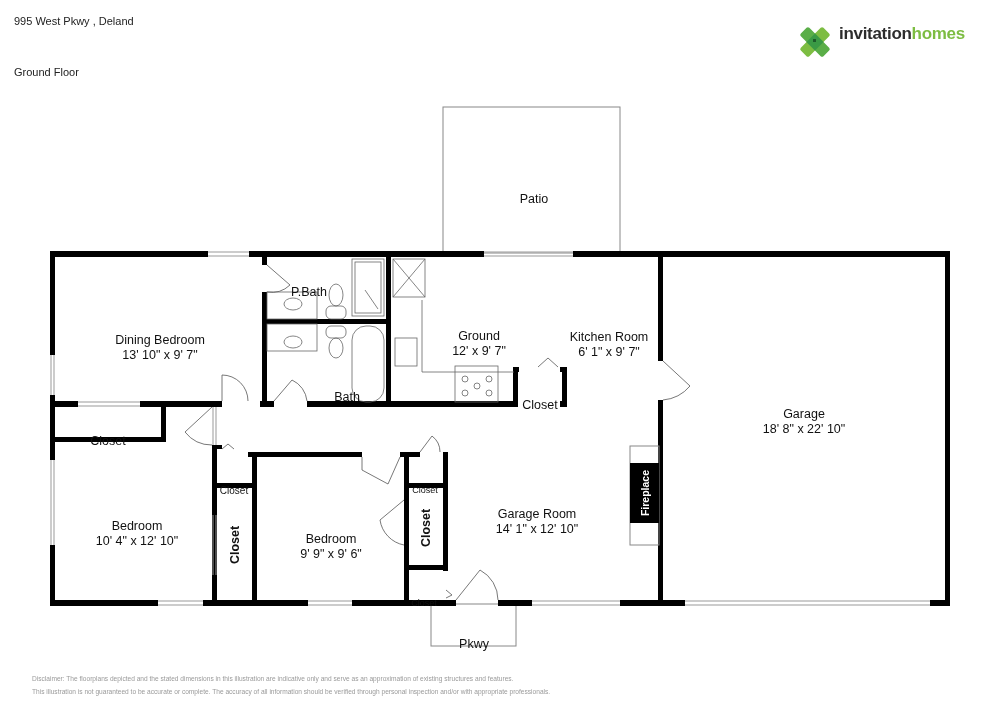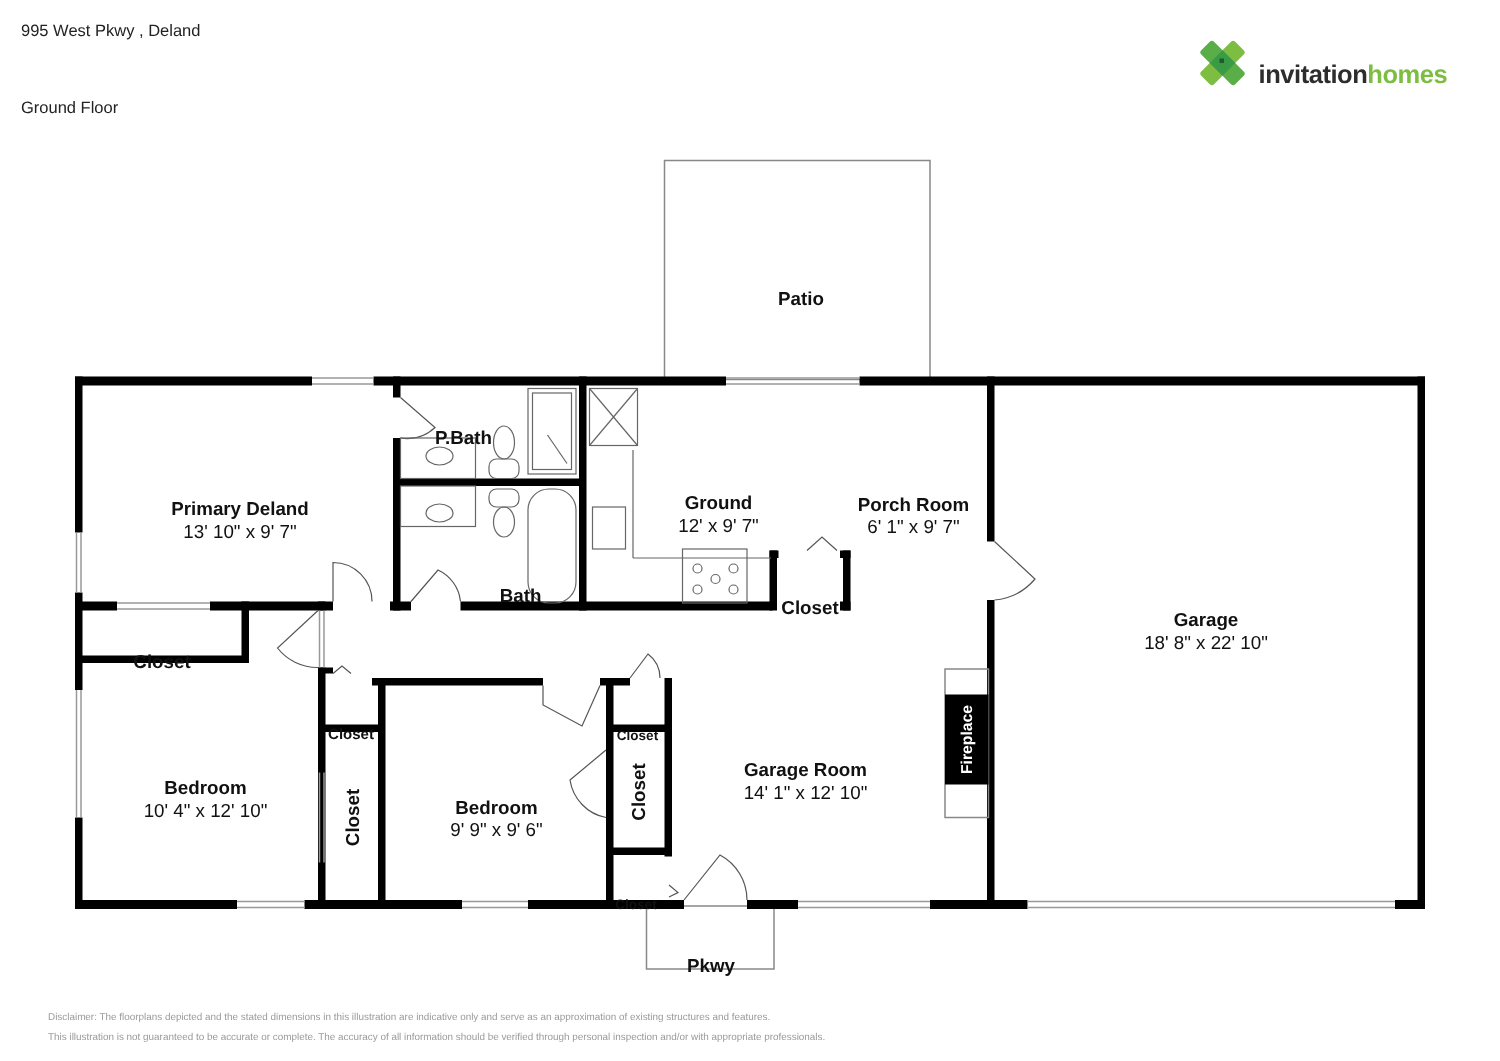--- a/index.html
+++ b/index.html
@@ -1,29 +1,29 @@
 <!DOCTYPE html>
 <html><head>
 <meta charset="utf-8">
 <style>
   html, body { margin: 0; padding: 0; background: #ffffff; }
   body { width: 1000px; height: 707px; position: relative; overflow: hidden; font-family: "Liberation Sans", sans-serif; color: #111; }
   .hdr { position: absolute; left: 14px; font-size: 11px; color: #222; }
   .hdr.addr { top: 15px; }
   .hdr.floor { top: 33px; margin-top: 33px; }
-  .logo { position: absolute; left: 797px; top: 24px; display: flex; align-items: flex-end; }
+  .logo { position: absolute; left: 797px; top: 24px; display: flex; align-items: flex-start; }
   .logo-text { font-size: 17px; font-weight: bold; margin-left: 6px; letter-spacing: -0.3px; }
   .logo-text .a { color: #2d2d2d; }
   .logo-text .b { color: #7dbd42; }
   .disclaimer { position: absolute; left: 32px; font-size: 6.6px; color: #9a9a9a; }
   .disclaimer.l1 { top: 675px; }
   .disclaimer.l2 { top: 688px; }
   svg.plan { position: absolute; left: 0; top: 0; }
   .lbl { position: absolute; text-align: center; transform: translate(-50%, -50%); white-space: nowrap; line-height: 1.2; }
-  .lbl .n { font-weight: bold; font-size: 12.5px; display: block; margin-top: 37px; }
+  .lbl .n { font-weight: normal; font-size: 12.5px; display: block; margin-top: 37px; }
   .lbl .d { font-size: 12.5px; display: block; }
   .lbl.small .n { font-size: 10px; }
   .vert { position: absolute; transform: translate(-50%, -50%) rotate(-90deg); font-weight: bold; white-space: nowrap; }
   .fp { position: absolute; transform: translate(-50%, -50%) rotate(-90deg); color: #fff; font-weight: bold; font-size: 10.5px; white-space: nowrap; }
 </style>
 </head>
 <body>
 
 <div class="hdr addr">995 West Pkwy , Deland</div>
 <div class="hdr floor">Ground Floor</div>
@@ -171,38 +171,38 @@
 
   <rect x="630" y="446" width="29" height="99" fill="none" stroke="#888" stroke-width="1"></rect>
   <rect x="630" y="463" width="29" height="60" fill="#000"></rect>
 </svg>
 
 <div class="lbl" style="left:534px;top:181px;">
     <span class="n">Patio</span>
   </div>
 
 <div class="lbl" style="left:160px;top:329px;">
-  <span class="n">Primary Deland</span>
+  <span class="n">Dining Bedroom</span>
   <span class="d">13' 10" x 9' 7"</span>
 </div>
 
 <div class="lbl" style="left:309px;top:274px;">
     <span class="n">P.Bath</span>
   </div>
 <div class="lbl" style="left:323px;top:379px;padding-left:48px;">
     <span class="n">Bath</span>
   </div>
 
 <div class="lbl" style="left:479px;top:325px;">
   <span class="n">Ground</span>
   <span class="d">12' x 9' 7"</span>
 </div>
 
 <div class="lbl" style="left:609px;top:326px;">
-  <span class="n">Porch Room</span>
+  <span class="n">Kitchen Room</span>
   <span class="d">6' 1" x 9' 7"</span>
 </div>
 
 <div class="lbl" style="left:540px;top:387px;">
     <span class="n">Closet</span>
   </div>
 
 <div class="lbl" style="left:804px;top:403px;">
   <span class="n">Garage</span>
   <span class="d">18' 8" x 22' 10"</span>

